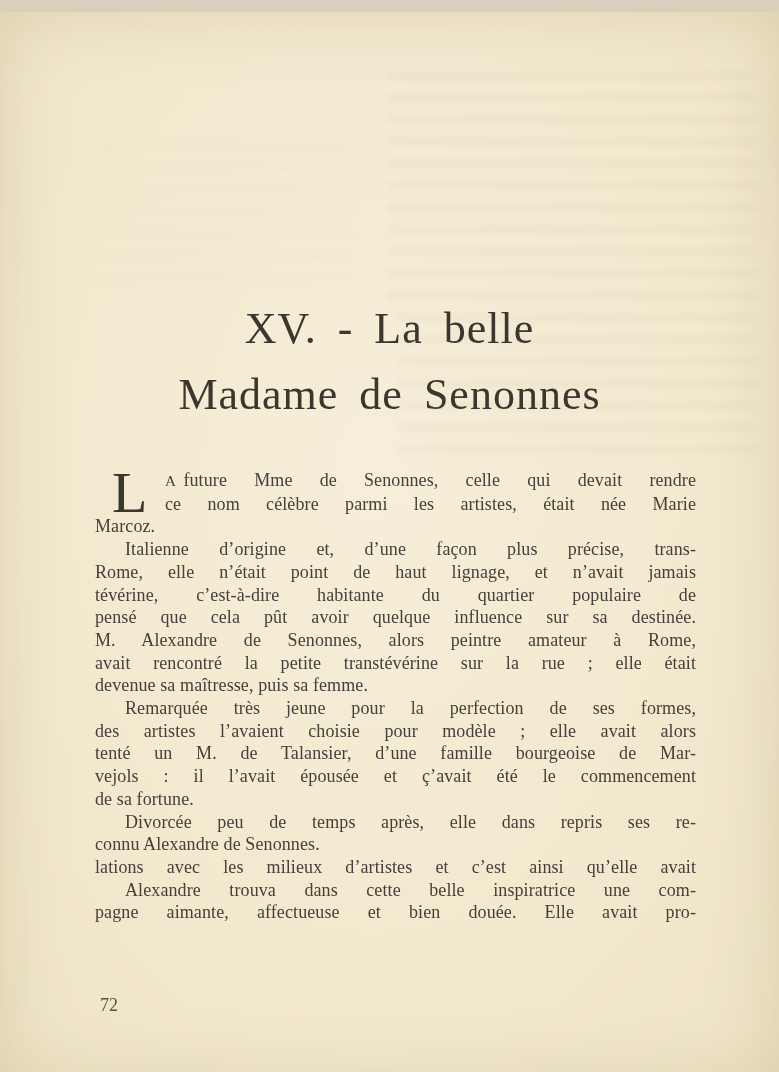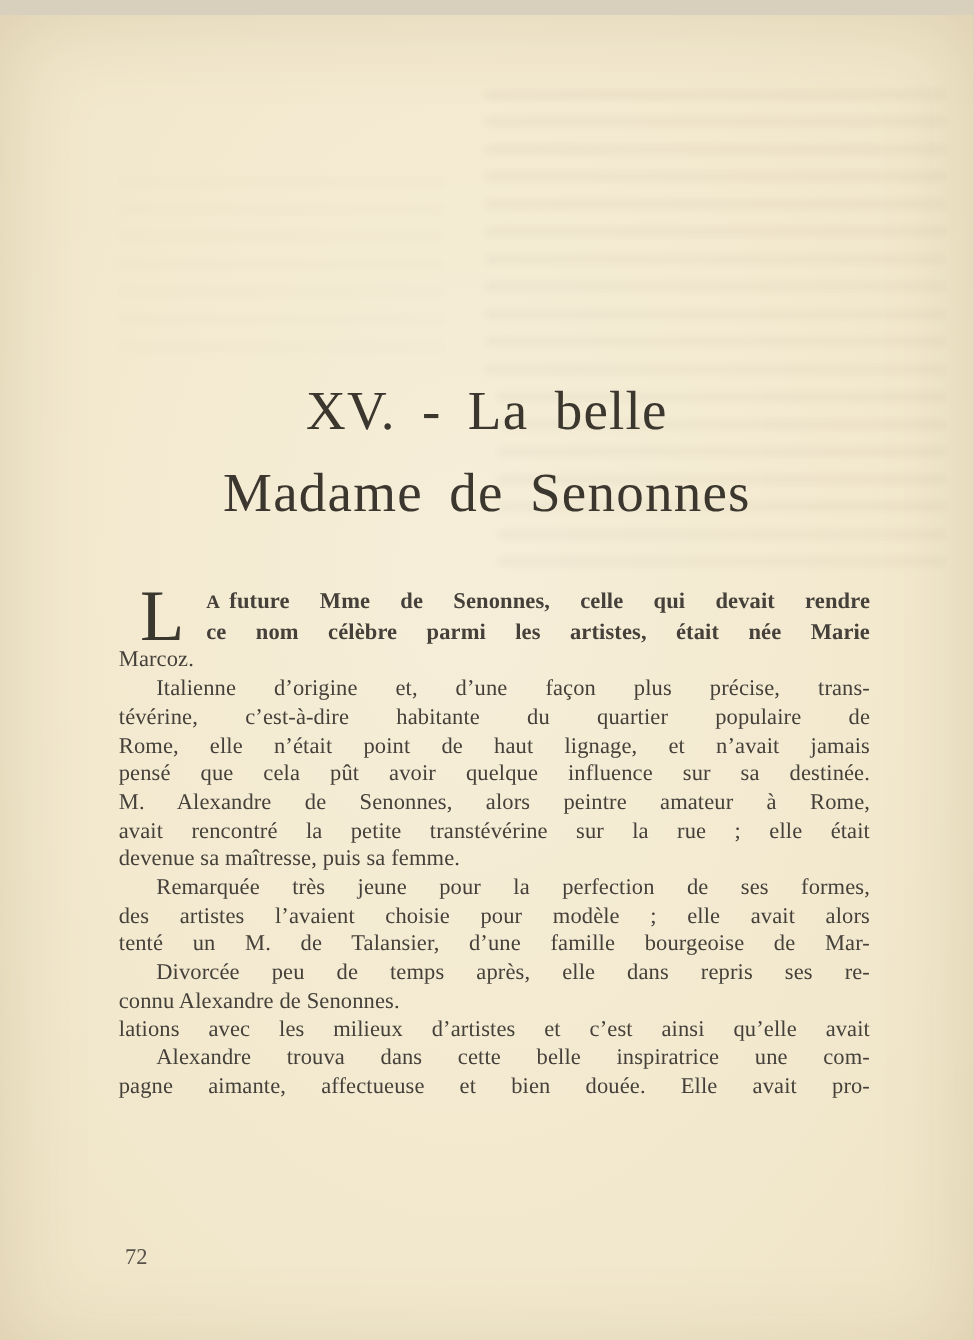--- a/index.html
+++ b/index.html
@@ -69,21 +69,21 @@
 
   .para-dropcap { position: relative; }
   .dropcap {
     position: absolute;
     left: 17px;
     top: 1px;
     font-size: 58px;
     line-height: 45px;
     color: #3a372f;
   }
-  .dc-line { margin-left: 70px; font-weight: bold; }
+  .dc-line { margin-left: 70px; }
   .lead-cap {
     font-size: 0.84em;
     letter-spacing: 0.5px;
     margin-right: 7px;
   }
 
   .page-number {
     position: absolute;
     left: 100px;
     top: 983px;
@@ -109,35 +109,37 @@
 
     <div class="para para-dropcap">
       <span class="dropcap">L</span>
       <div class="line dc-line"><span class="lead-cap">A</span><span>future Mme de Senonnes, celle qui devait rendre</span></div>
       <div class="line dc-line">ce nom célèbre parmi les artistes, était née Marie</div>
       <div class="line last">Marcoz.</div>
     </div>
 
     <div class="para">
       <div class="line indent">Italienne d’origine et, d’une façon plus précise, trans-</div>
+      <div class="line">Rome, elle n’était point de haut lignage, et n’avait jamais</div>
       <div class="line">tévérine, c’est-à-dire habitante du quartier populaire de</div>
-      <div class="line">Rome, elle n’était point de haut lignage, et n’avait jamais</div>
       <div class="line">pensé que cela pût avoir quelque influence sur sa destinée.</div>
     </div>
 
     <div class="para">
       <div class="line">M. Alexandre de Senonnes, alors peintre amateur à Rome,</div>
       <div class="line">avait rencontré la petite transtévérine sur la rue ; elle était</div>
       <div class="line last">devenue sa maîtresse, puis sa femme.</div>
     </div>
 
     <div class="para">
       <div class="line indent">Remarquée très jeune pour la perfection de ses formes,</div>
       <div class="line">des artistes l’avaient choisie pour modèle ; elle avait alors</div>
       <div class="line">tenté un M. de Talansier, d’une famille bourgeoise de Mar-</div>
+      <div class="line">vejols : il l’avait épousée et ç’avait été le commencement</div>
+      <div class="line last">de sa fortune.</div>
     </div>
 
     <div class="para">
       <div class="line indent">Divorcée peu de temps après, elle dans repris ses re-</div>
       <div class="line last">connu Alexandre de Senonnes.</div>
       <div class="line">lations avec les milieux d’artistes et c’est ainsi qu’elle avait</div>
     </div>
 
     <div class="para">
       <div class="line indent">Alexandre trouva dans cette belle inspiratrice une com-</div>

